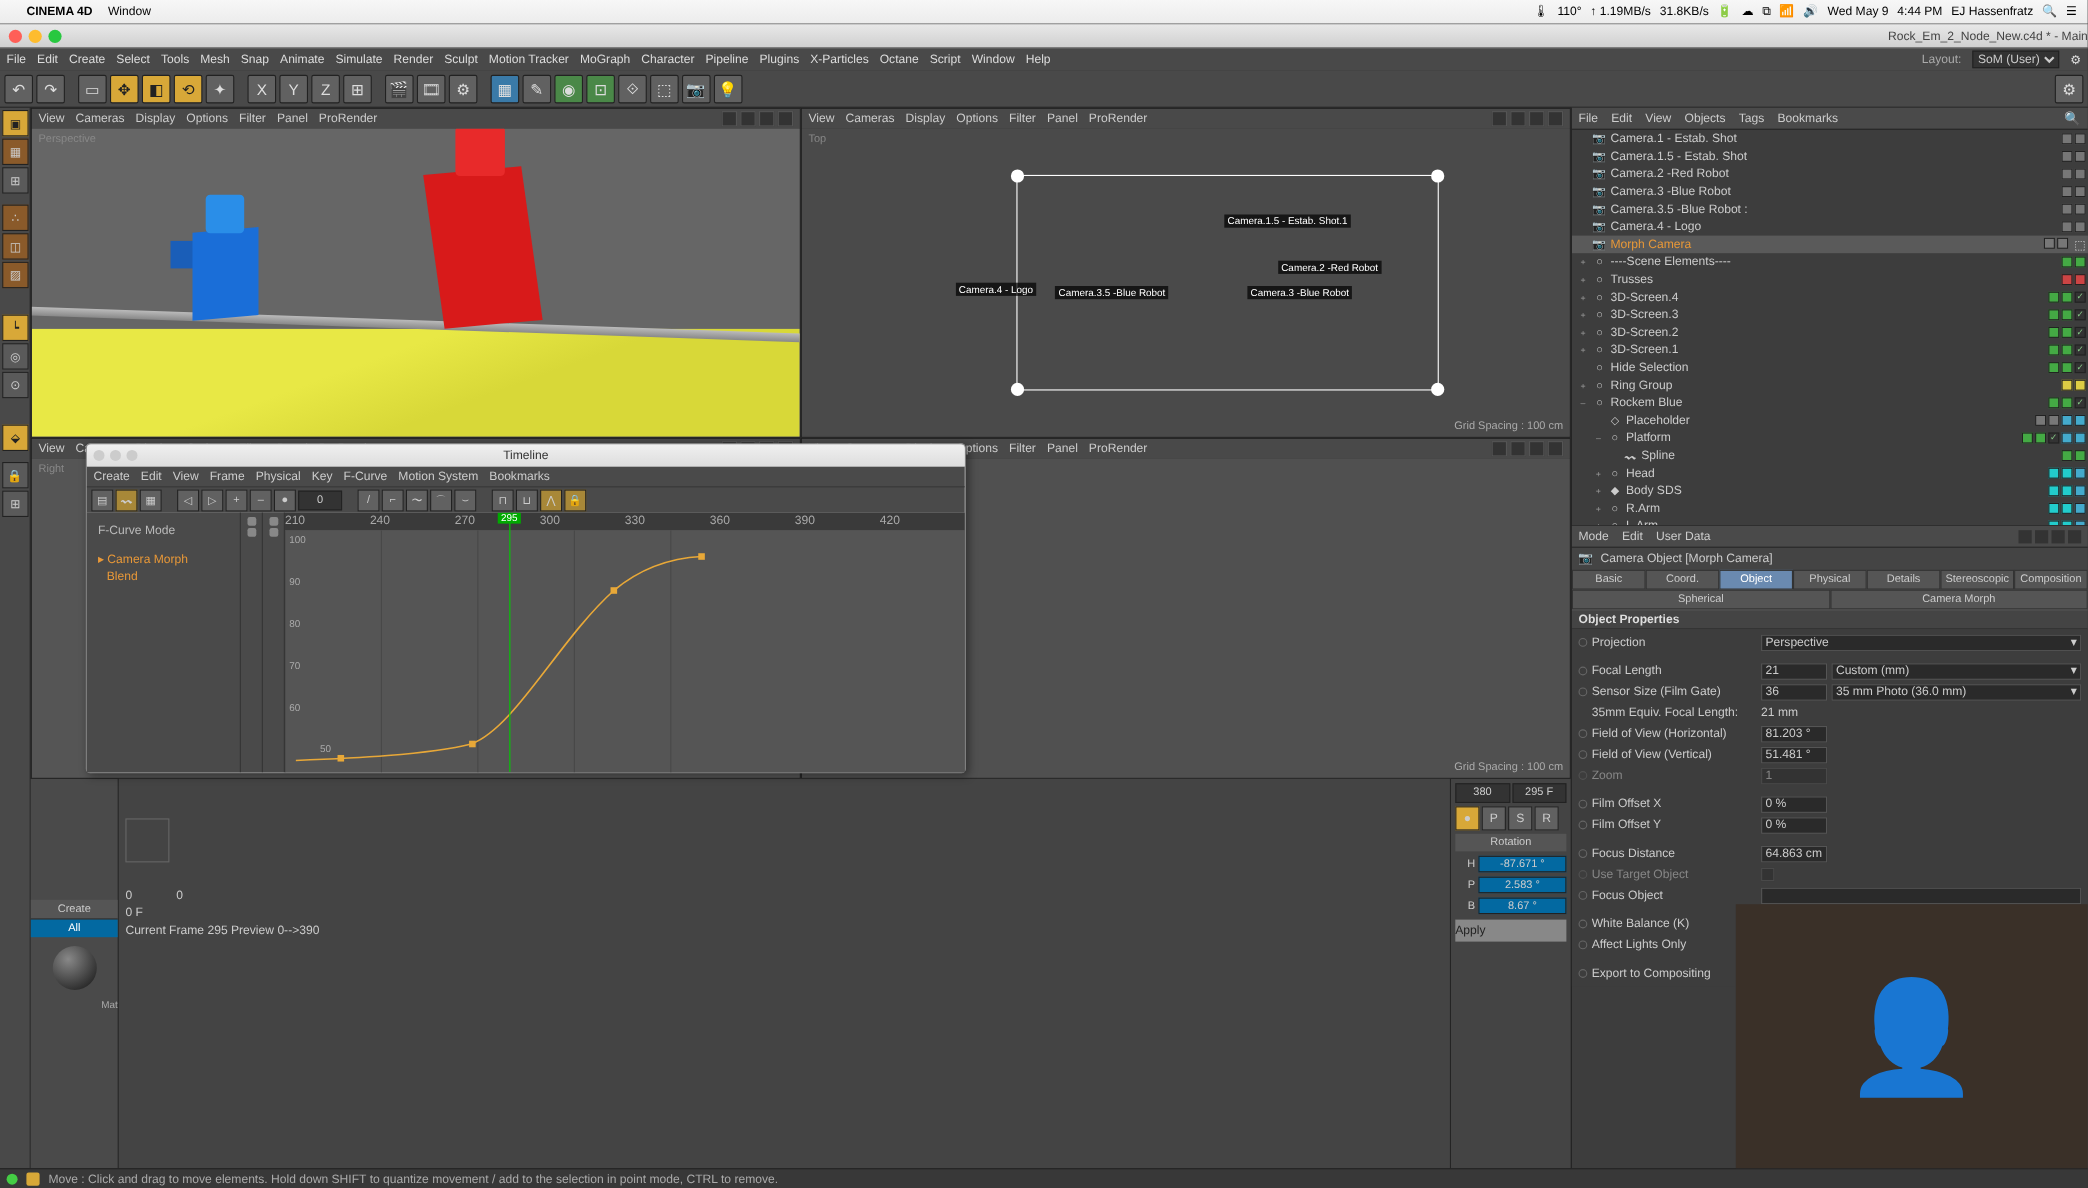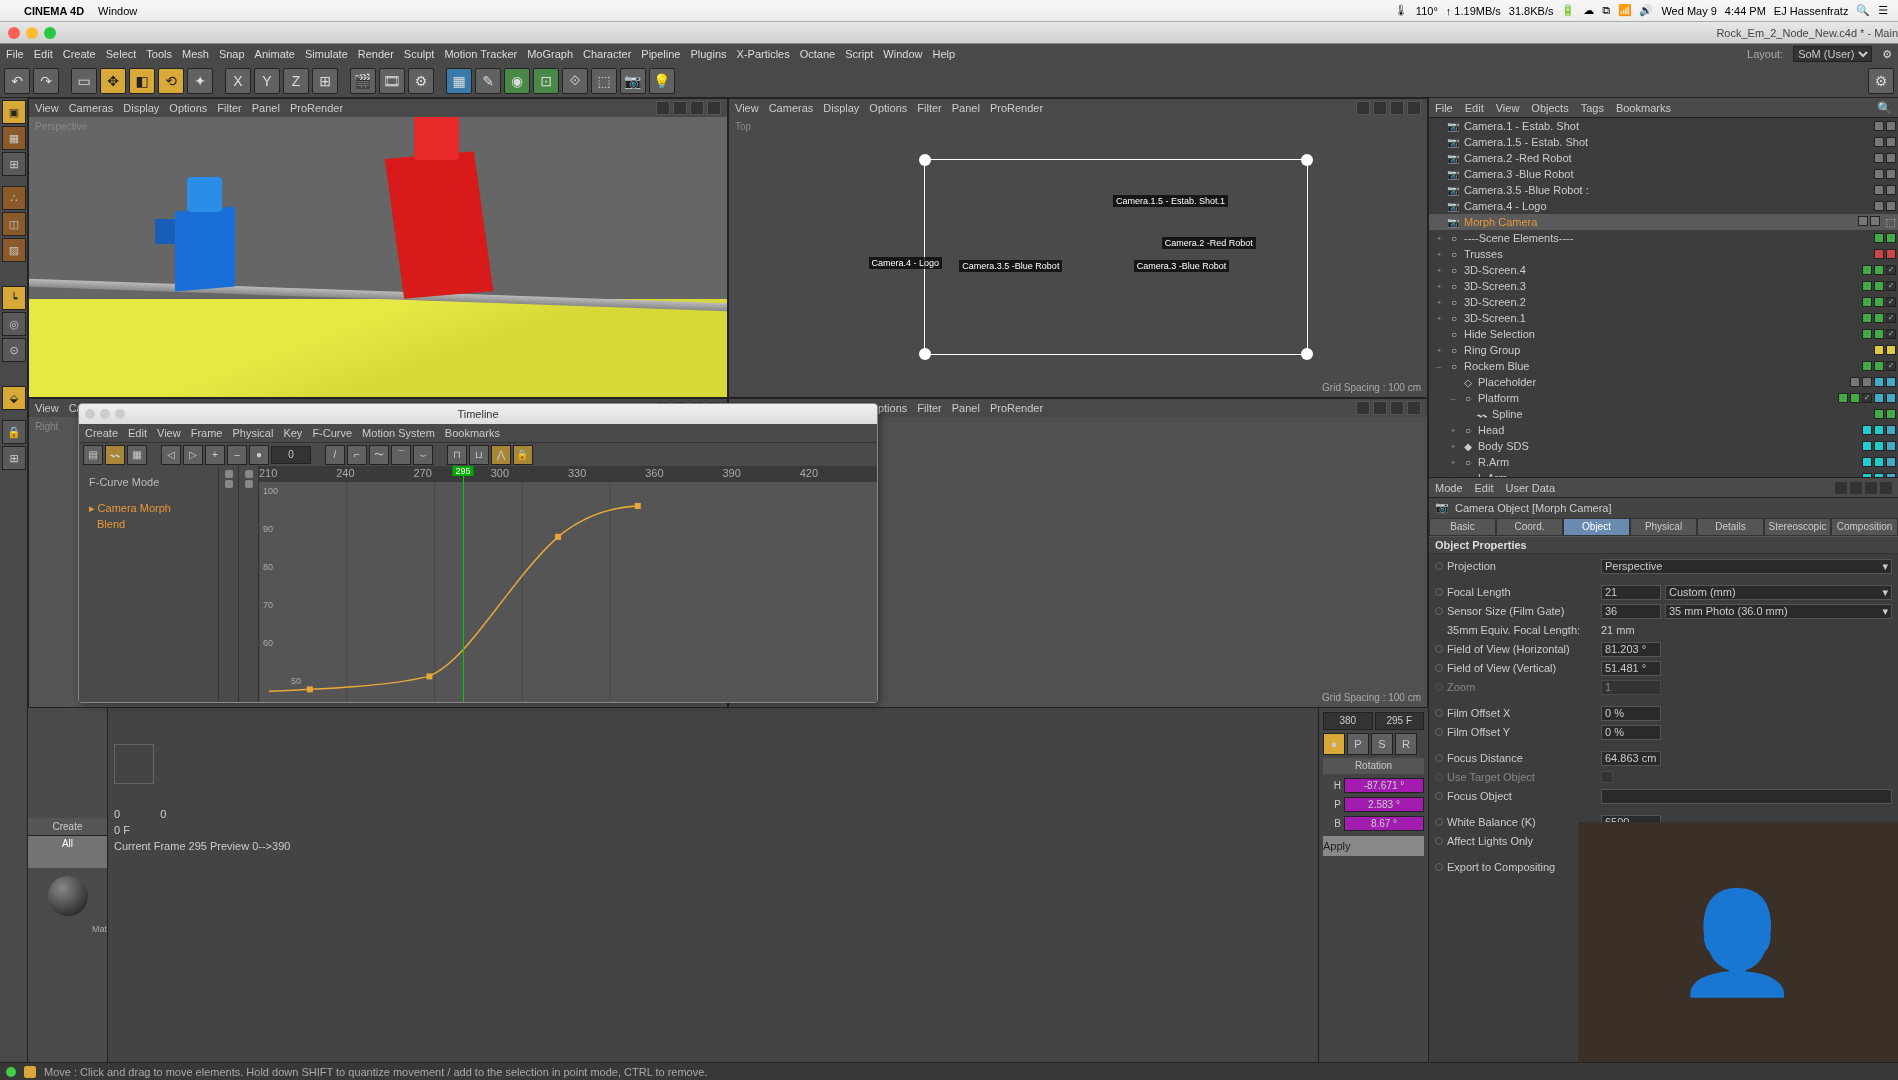--- a/index.html
+++ b/index.html
@@ -95,36 +95,36 @@
 .tl-tick{position:absolute;top:1px}
 .tl-playhead{position:absolute;top:0;bottom:0;width:1px;background:#0c0;z-index:5}
 .tl-ph-label{position:absolute;top:0;background:#0a0;color:#fff;font-size:9px;padding:0 3px;transform:translateX(-50%)}
 .tl-curve-svg{position:absolute;inset:16px 0 0 0}
 .tl-yaxis{position:absolute;left:4px;color:#aaa;font-size:9px}
 
 
 .bottom-panels{flex:1;display:flex;background:#444;min-height:0}
 .mat-panel{width:80px;background:#4a4a4a;display:flex;flex-direction:column;border-right:1px solid #222}
 .mat-create{height:18px;background:#555;text-align:center;line-height:18px;font-size:10px;border-bottom:1px solid #222}
-.mat-all{height:32px;background:#737373;text-align:center;line-height:16px;font-size:10px;color:#fff}
+.mat-all{height:16px;background:#0369a1;text-align:center;line-height:16px;font-size:10px;color:#fff}
 .mat-ball{width:40px;height:40px;border-radius:50%;background:radial-gradient(circle at 35% 30%,#888,#111);margin:8px auto}
 .mat-lbl{text-align:right;font-size:9px;color:#aaa}
 
 .coords-panel{flex:1;background:#444;position:relative;padding:6px;display:flex;flex-direction:column;gap:4px;font-size:10px}
 .frame-info{color:#ccc}
 
 .transport-panel{width:110px;background:#444;padding:4px;display:flex;flex-direction:column;gap:3px;border-left:1px solid #222}
 .trans-row{display:flex;gap:2px}
 .trans-box{flex:1;height:18px;background:#333;border:1px solid #222;text-align:center;line-height:16px;font-size:10px}
 .trans-btn{width:22px;height:22px;background:#616161;border:1px solid #222;display:flex;align-items:center;justify-content:center}
 .trans-btn.on{background:#d8a838}
 .rot-hdr{text-align:center;font-size:10px;color:#ccc;background:#555;height:16px;line-height:16px}
 .rot-row{display:flex;gap:3px;height:16px;align-items:center}
 .rot-lbl{width:18px;text-align:right;font-size:10px}
-.rot-val{flex:1;background:#a21caf;border:1px solid #222;text-align:center;font-size:10px;height:15px;line-height:13px}
+.rot-val{flex:1;background:#0369a1;border:1px solid #222;text-align:center;font-size:10px;height:15px;line-height:13px}
 .apply-btn{height:20px;background:#888;line-height:20px;color:#222;font-size:11px;margin-top:2px}
 
 
 .obj-header{height:20px;background:#4a4a4a;display:flex;gap:12px;align-items:center;padding:0 6px;font-size:10px;border-bottom:1px solid #222}
 .obj-header .sp{flex:1}
 .obj-header span:last-child{font-size:12px}
 .obj-tree{flex:0 0 360px;background:#3d3d3d;overflow-y:auto;font-size:11px;border-bottom:1px solid #222}
 .tree-row{height:16px;display:flex;align-items:center;padding:0 2px;gap:3px;position:relative}
 .tree-row.sel{background:#5a5a5a}
 .tree-indent{display:inline-block}
@@ -815,20 +815,24 @@
       </div>
     <div class="attr-tabs" id="attr-tabs1">
         <div class="attr-tab">Basic</div>
         <div class="attr-tab">Coord.</div>
         <div class="attr-tab active">Object</div>
         <div class="attr-tab">Physical</div>
         <div class="attr-tab">Details</div>
         <div class="attr-tab">Stereoscopic</div>
         <div class="attr-tab">Composition</div>
       </div>
+    <div class="attr-tabs2" id="attr-tabs2">
+        <div class="attr-tab">Spherical</div>
+        <div class="attr-tab">Camera Morph</div>
+      </div>
     <div class="prop-section">Object Properties</div>
     <div class="prop-body">
       <div class="prop-row">
           <div class="prop-dot"></div>
           <div class="prop-lbl">Projection</div>
           <div class="prop-sel">
             <span>Perspective</span>
             <span>▾</span>
           </div>
         </div>

